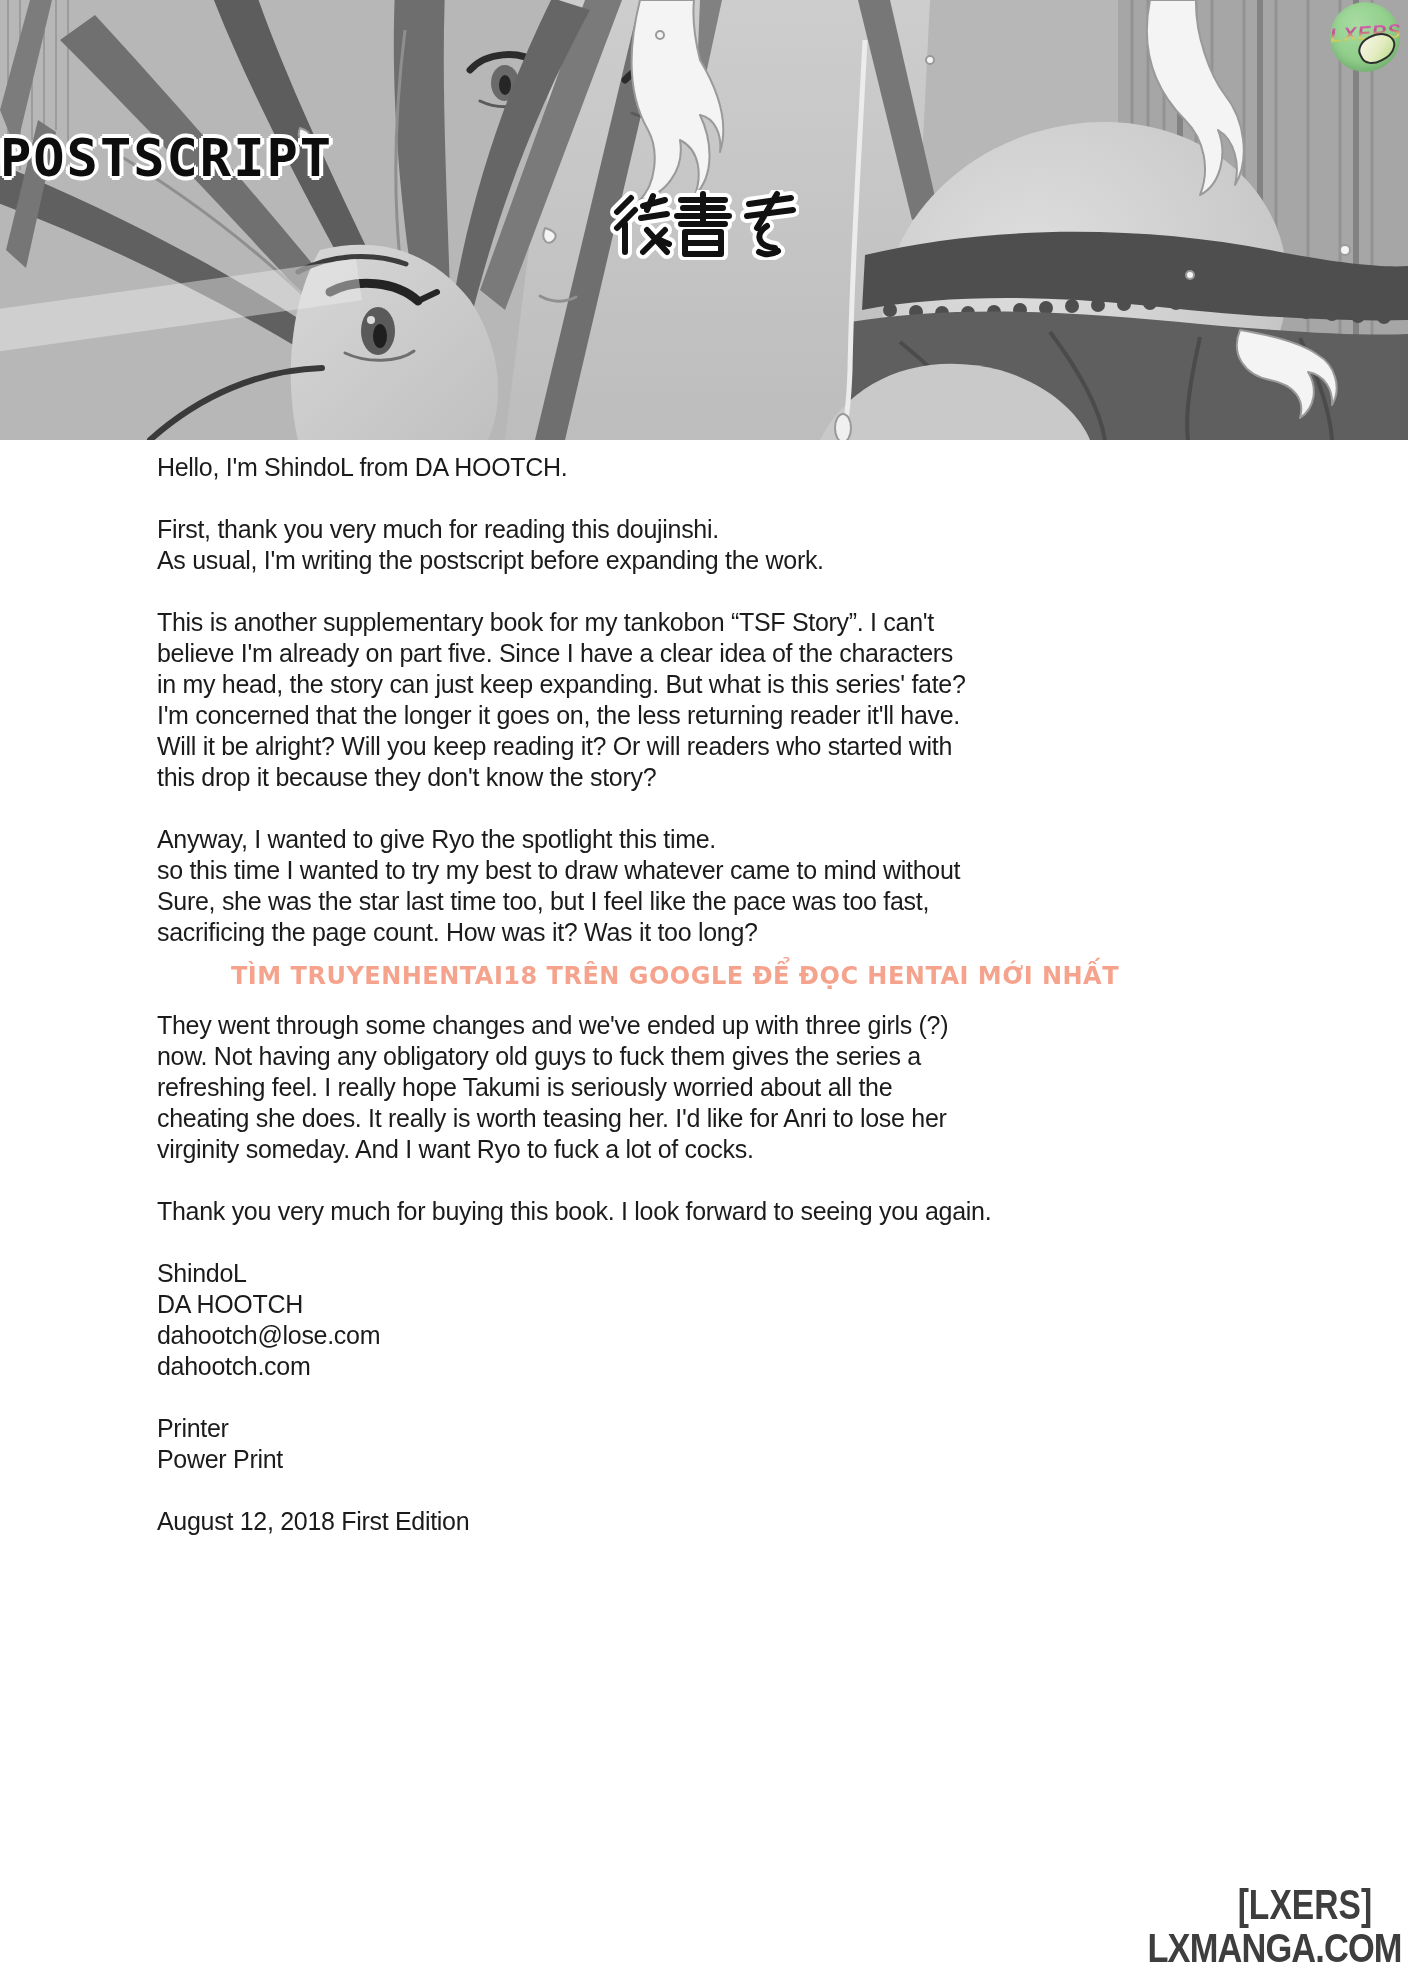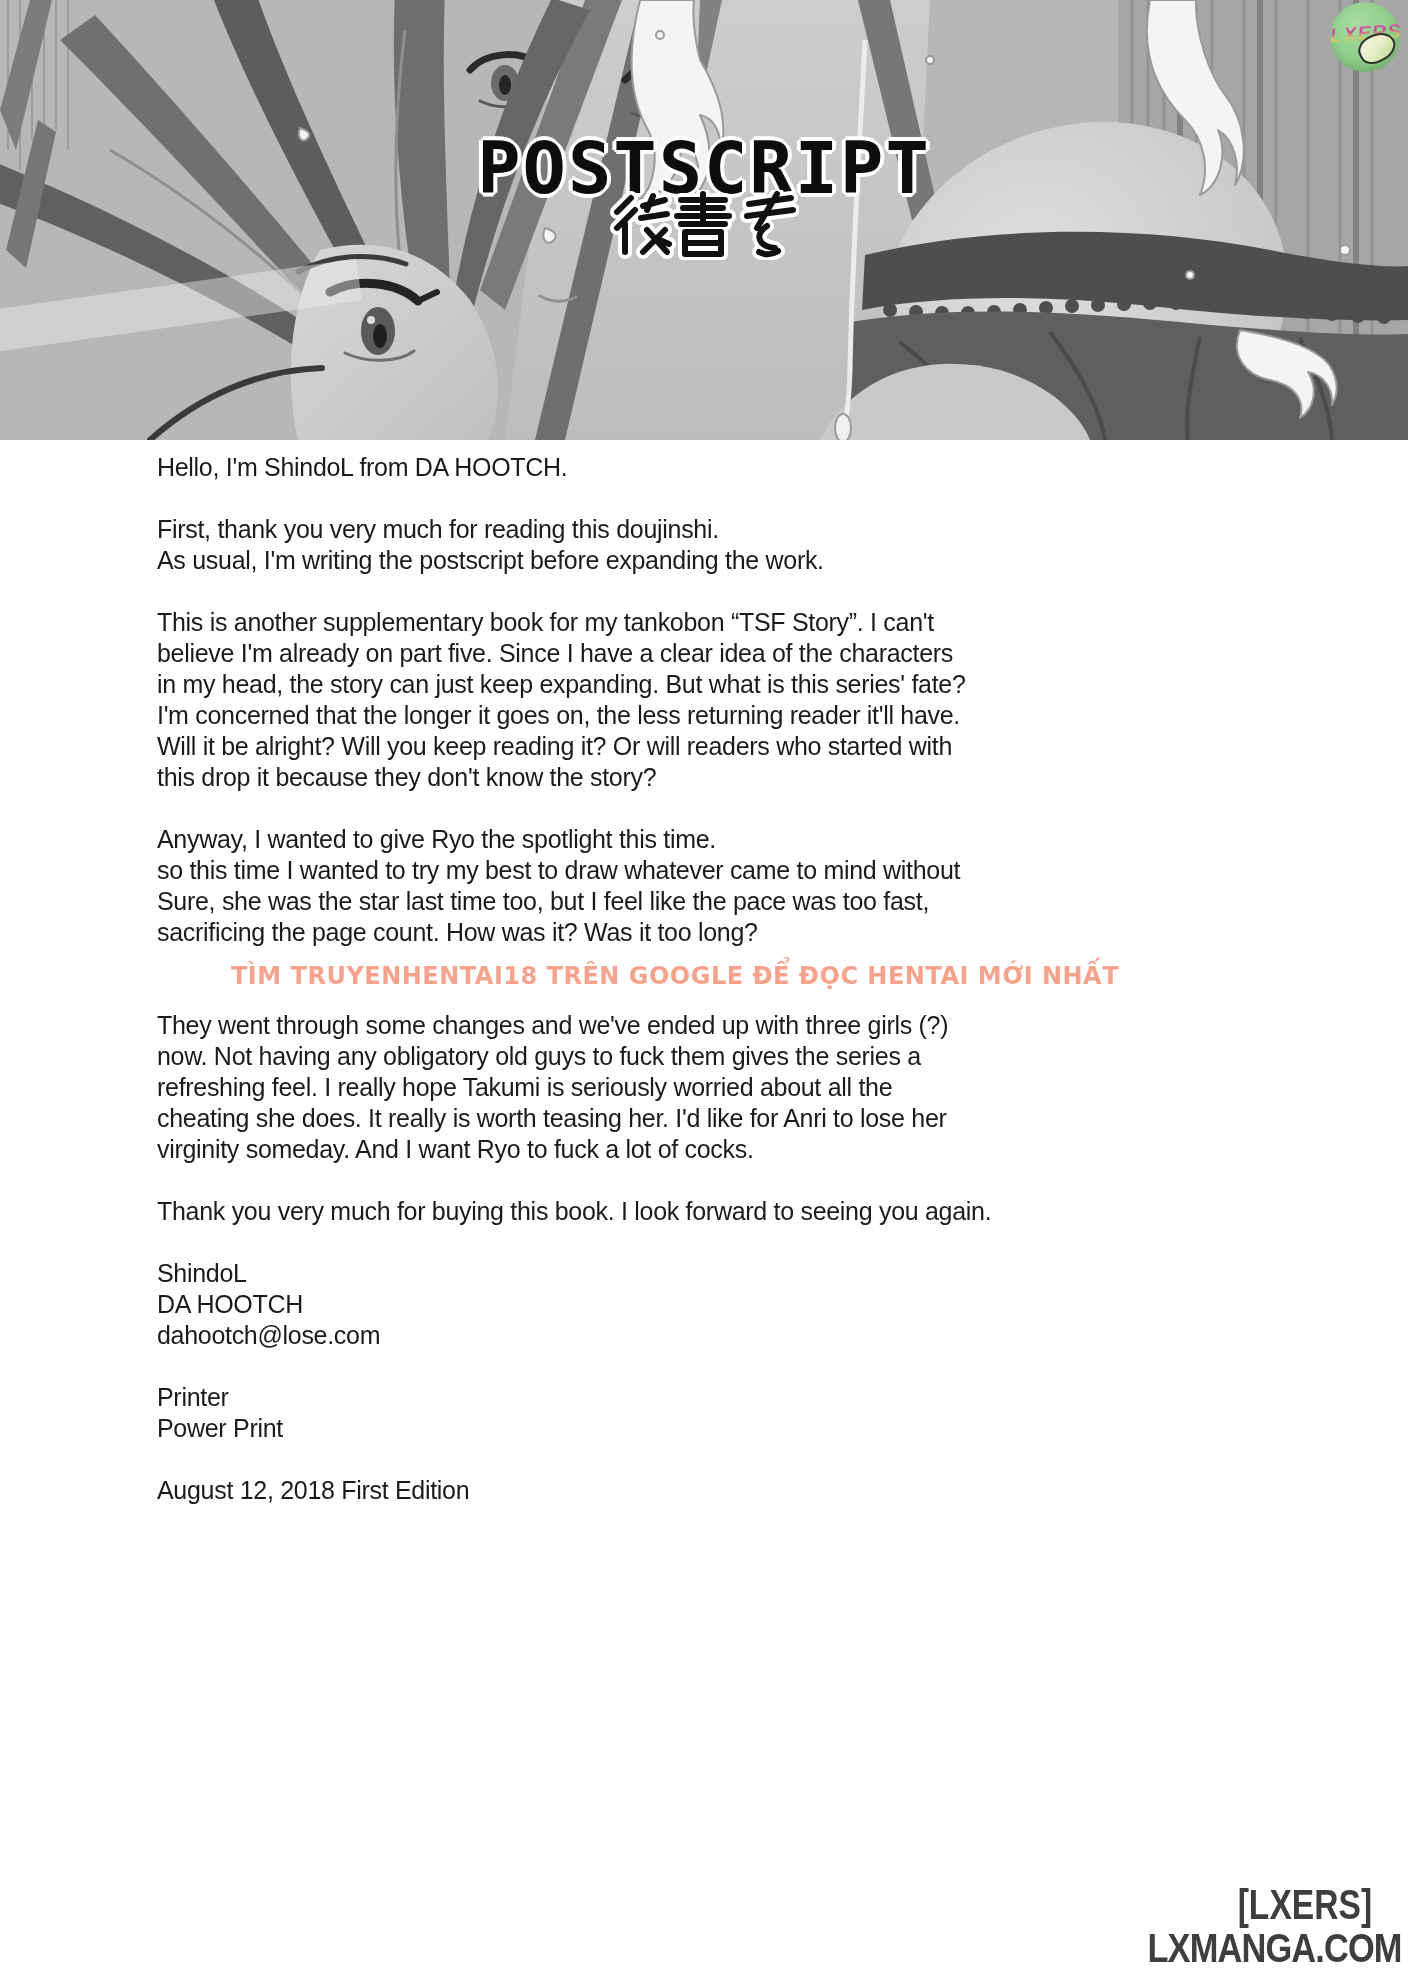--- a/index.html
+++ b/index.html
@@ -3,22 +3,22 @@
 <meta charset="utf-8">
 <style>
   html,body{margin:0;padding:0;}
   body{background:#ffffff;font-family:"Liberation Sans",sans-serif;}
   .page{position:relative;width:1408px;height:1970px;background:#ffffff;overflow:hidden;}
 
   
   .banner{position:absolute;left:0;top:0;width:1408px;height:440px;overflow:hidden;background:#b7b7b7;}
   .banner svg.art{position:absolute;left:0;top:0;width:100%;height:100%;display:block;}
   .banner-title{
-    position:absolute;left:0;right:0;top:132px;text-align:center;
-    font-family:"DejaVu Sans Mono",monospace;font-weight:bold;font-size:72px;
+    position:absolute;left:0;right:0;top:132px;
+    font-family:"DejaVu Sans Mono",monospace;font-weight:bold;font-size:52px;
     letter-spacing:2px;color:#0d0d0d;line-height:1;
     text-shadow:
       -3px 0 0 #fff,3px 0 0 #fff,0 -3px 0 #fff,0 3px 0 #fff,
       -2px -2px 0 #fff,2px -2px 0 #fff,-2px 2px 0 #fff,2px 2px 0 #fff,
       -4px 0 0 #fff,4px 0 0 #fff,0 -4px 0 #fff,0 4px 0 #fff;
   }
   .banner-subtitle{position:absolute;left:0;right:0;top:190px;height:70px;text-align:center;}
   .banner-subtitle .sr{position:absolute;width:1px;height:1px;overflow:hidden;clip:rect(0 0 0 0);white-space:nowrap;}
   .banner-subtitle svg{display:inline-block;}
 
@@ -253,20 +253,21 @@
         <div class="line">cheating she does. It really is worth teasing her. I'd like for Anri to lose her</div>
         <div class="line">virginity someday. And I want Ryo to fuck a lot of cocks.</div>
       </div>
       <div class="para">
         <div class="line">Thank you very much for buying this book. I look forward to seeing you again.</div>
       </div>
       <div class="para">
         <div class="line">ShindoL</div>
         <div class="line">DA HOOTCH</div>
         <div class="line">dahootch@lose.com</div>
+        <div class="line">dahootch.com</div>
       </div>
       <div class="para">
         <div class="line">Printer</div>
         <div class="line">Power Print</div>
       </div>
       <div class="para">
         <div class="line">August 12, 2018  First Edition</div>
       </div>
     </div>
 

